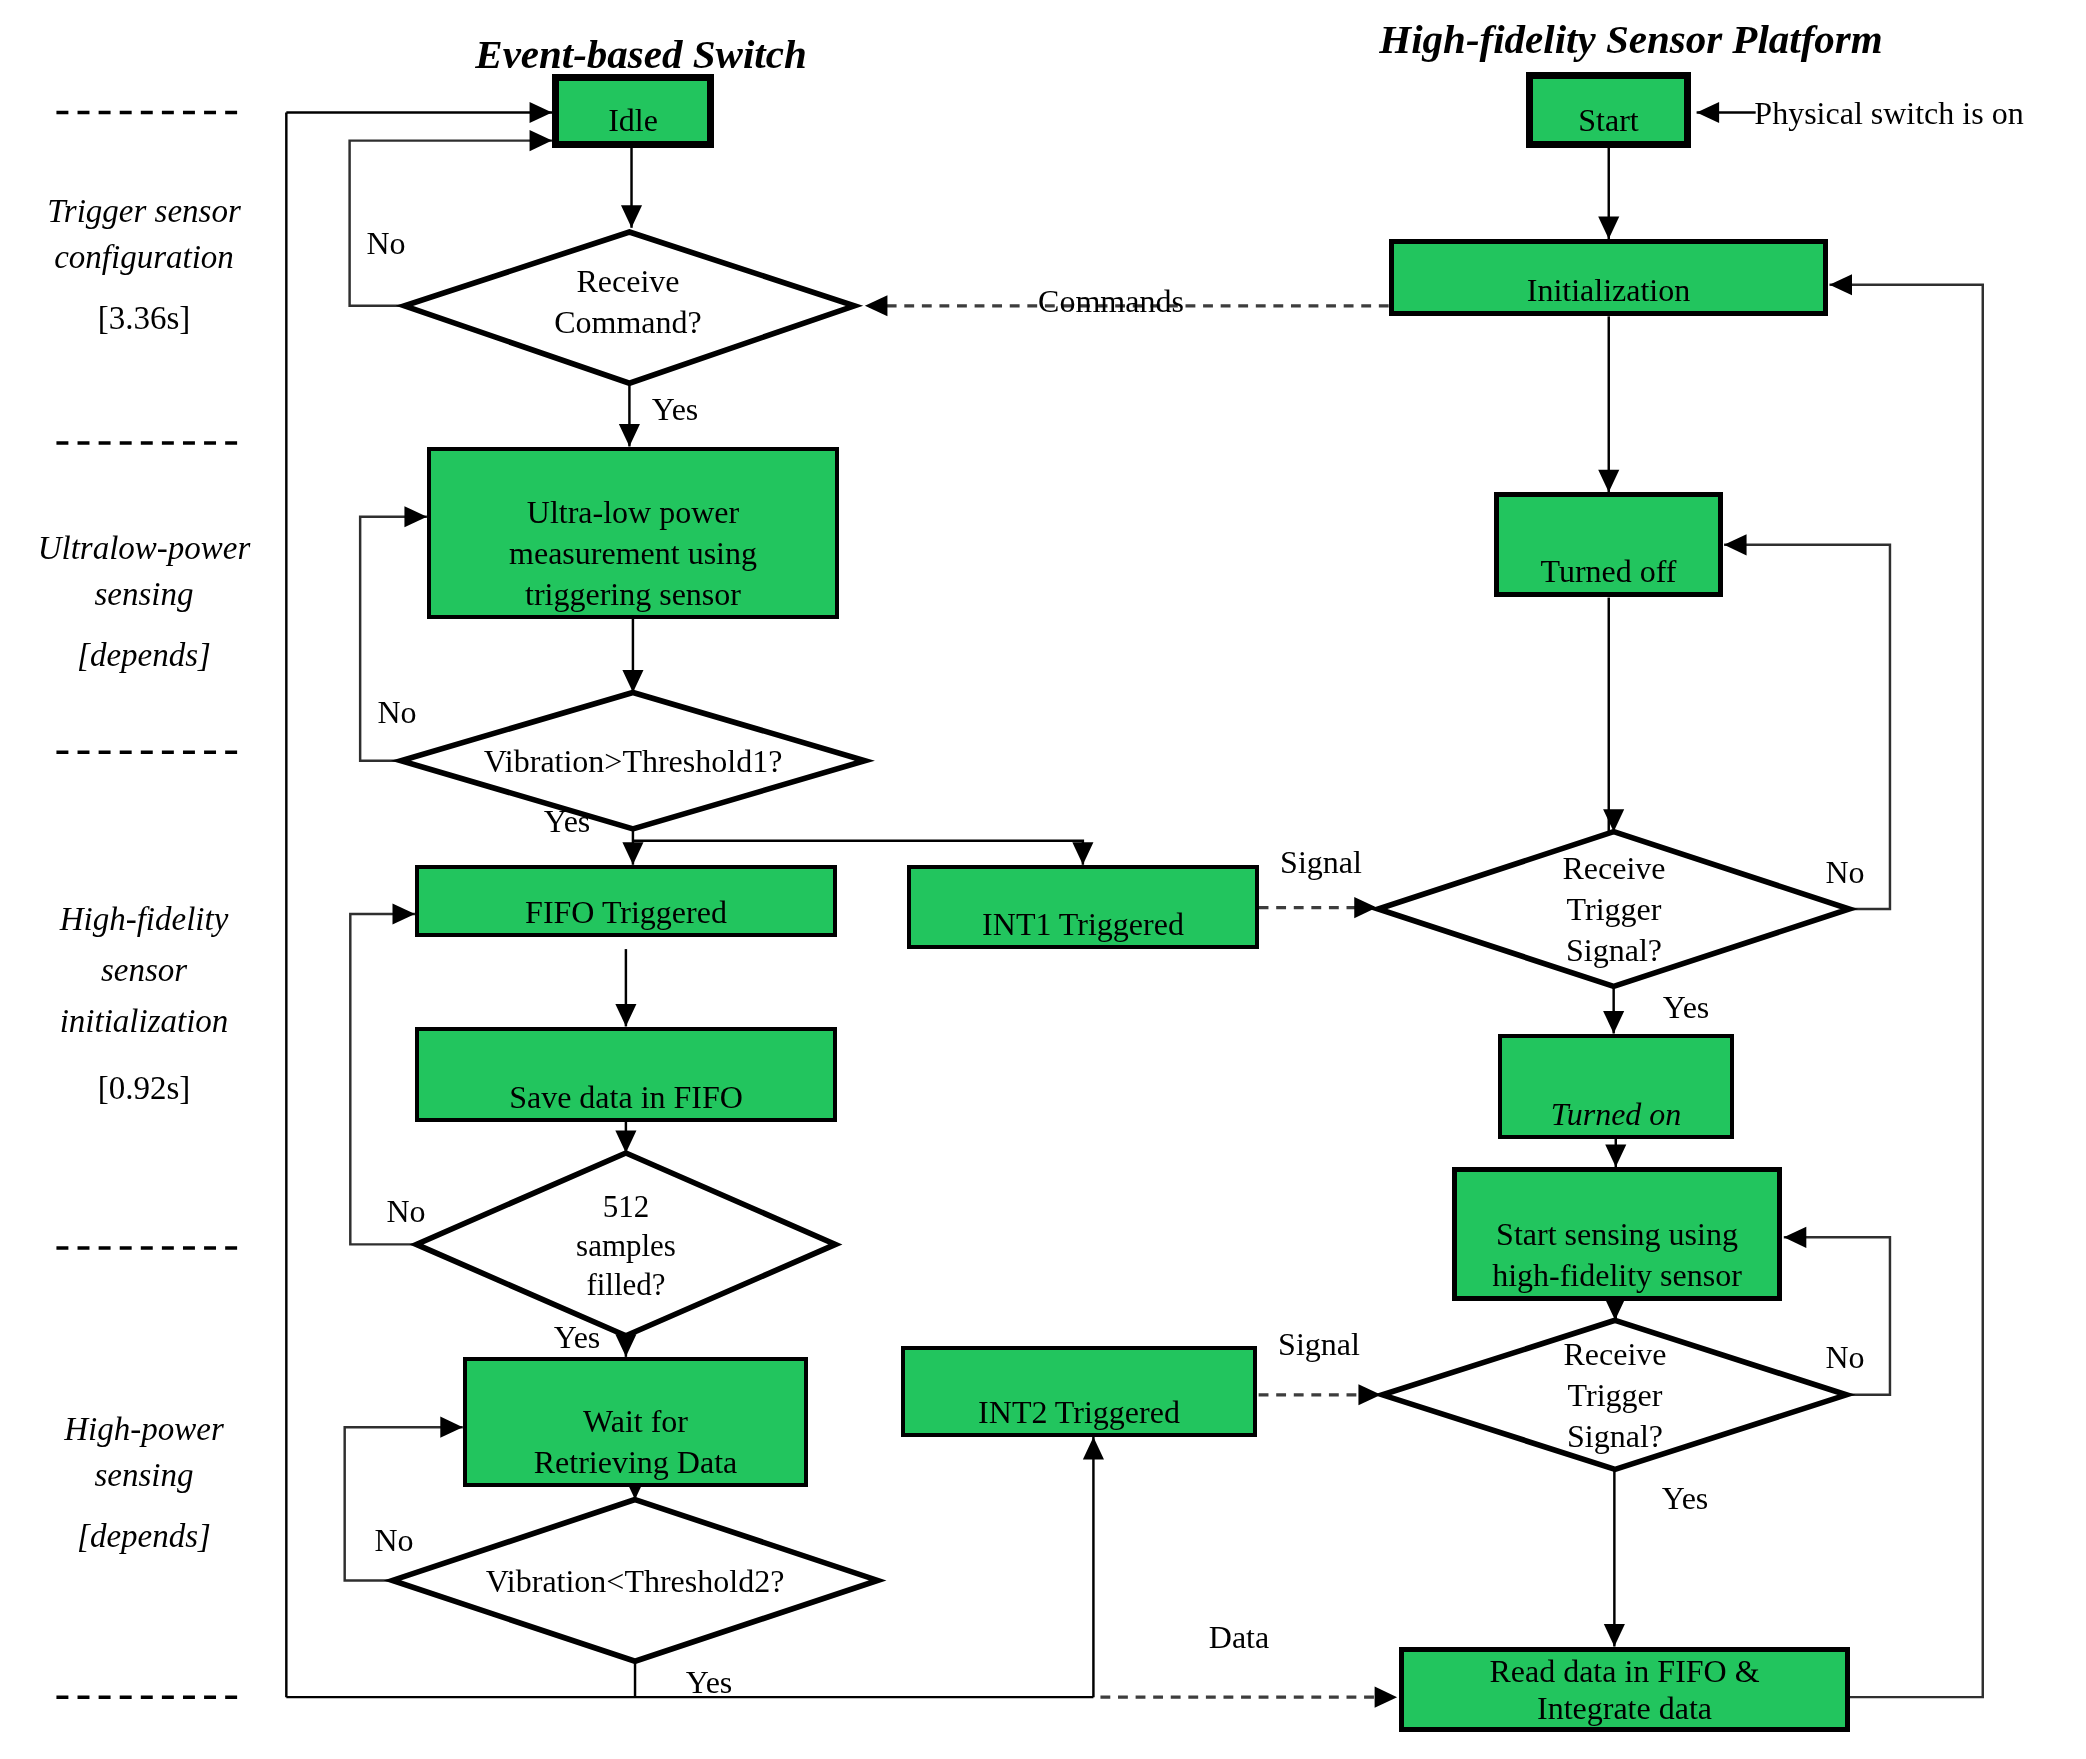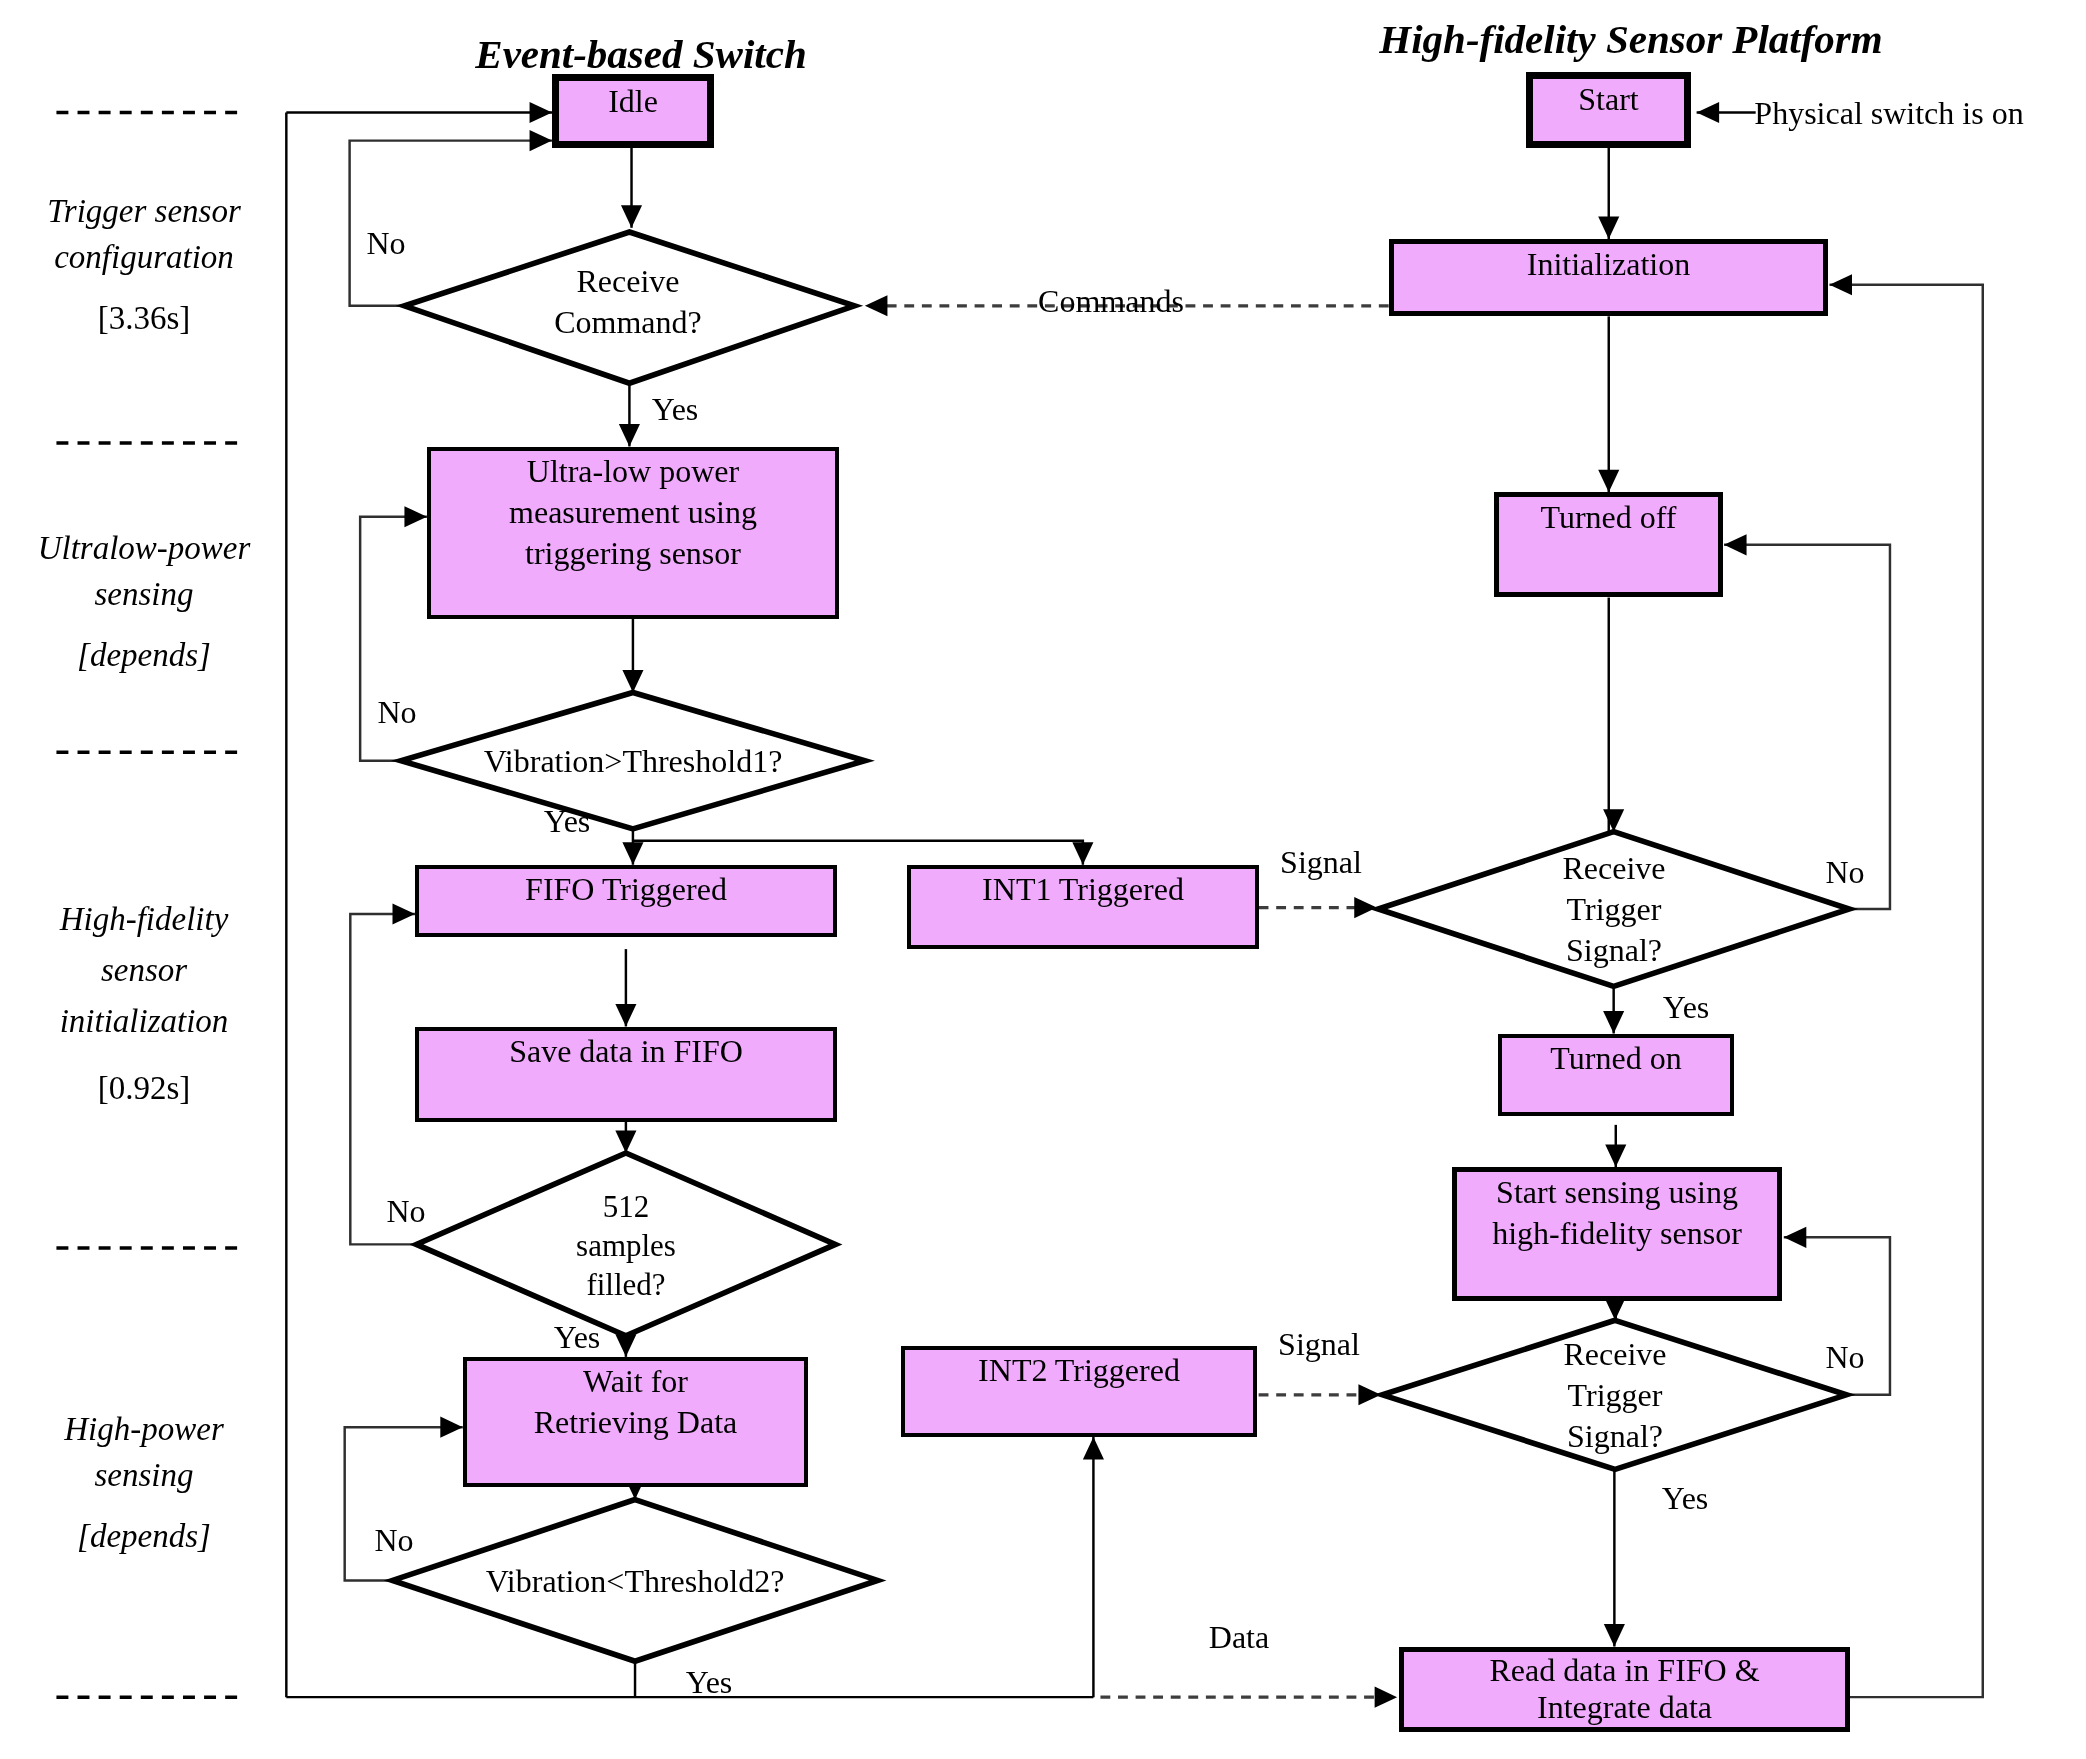--- a/index.html
+++ b/index.html
@@ -2,22 +2,22 @@
 <html style="font-size:11.3px"><head>
 <meta charset="utf-8">
 <style>
   html,body{margin:0;padding:0;background:#fff;}
   #canvas{
     position:relative;width:2087px;height:1759px;background:#fff;
     font-family:"Liberation Serif","DejaVu Serif",serif;color:#000;overflow:hidden;
   }
   #connector-layer{position:absolute;left:0;top:0;}
   .box{
-    position:absolute;background:#f0abfc;border:4.9px solid #000;box-sizing:border-box;
-    display:flex;flex-direction:column;align-items:center;justify-content:flex-start;
+    position:absolute;background:#22c55e;border:4.9px solid #000;box-sizing:border-box;
+    display:flex;flex-direction:column;align-items:center;justify-content:flex-end;
     text-align:center;font-size:32px;line-height:41px;white-space:nowrap;z-index:2;
   }
   .box.xthick{border-width:7px;}
   .box.mthick{border-width:5.6px;}
   .dtext{
     position:absolute;transform:translate(-50%,-50%);text-align:center;
     font-size:32px;line-height:41px;white-space:nowrap;z-index:2;
   }
   .dtext.tight{line-height:39px;font-size:31px;}
   .lbl{
@@ -190,21 +190,21 @@
   </div>
 
   <div class="box mthick" style="left:1389px;top:239px;width:439px;height:77px;">
     <span>Initialization</span>
   </div>
 
   <div class="box mthick" style="left:1494px;top:492px;width:229px;height:105px;">
     <span>Turned off</span>
   </div>
 
-  <div class="box" style="left:1498px;top:1034px;width:236px;height:82px;">
+  <div class="box" style="left:1498px;top:1034px;width:236px;height:105px;font-style:italic;">
     <span>Turned on</span>
   </div>
 
   <div class="box mthick" style="left:1452px;top:1167px;width:330px;height:134px;">
     <div>Start sensing using</div>
     <div>high-fidelity sensor</div>
   </div>
 
   <div class="box mthick" style="left:1399px;top:1647px;width:451px;height:85px;line-height:37px;">
     <div>Read data in FIFO &amp;</div>

